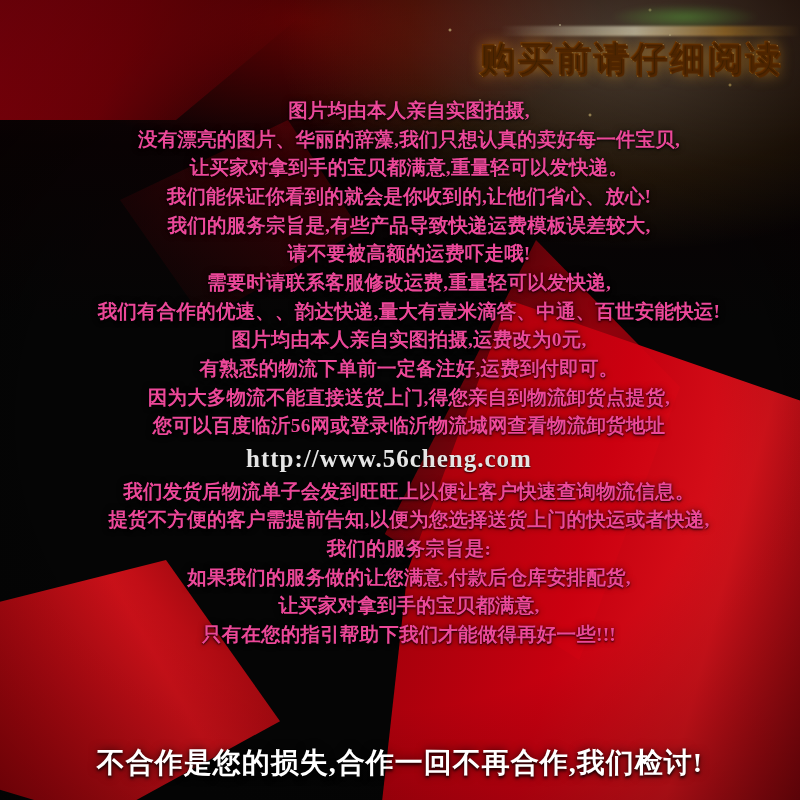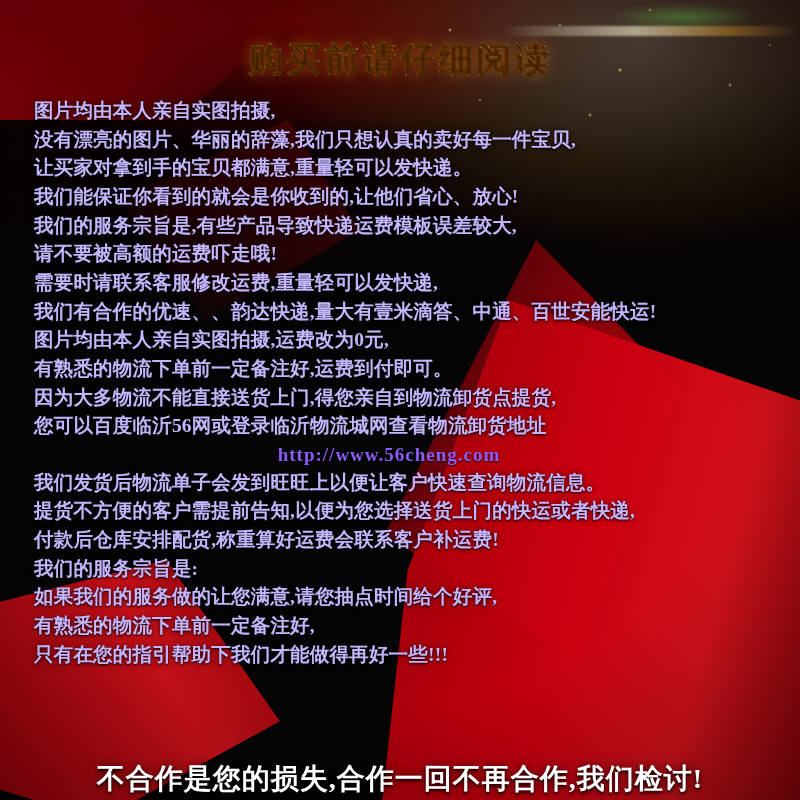--- a/index.html
+++ b/index.html
@@ -121,63 +121,64 @@
 
   
   .content {
     position: absolute;
     inset: 0;
     padding: 0 16px;
     box-sizing: border-box;
   }
   .title {
     margin: 36px 0 14px 0;
-    text-align: center;
+    text-align: right;
     font-size: 35px;
-    font-weight: normal;
+    font-weight: bold;
     letter-spacing: 3px;
     color: #ffe9a8;
     text-shadow:
       0 0 2px #3a1f00,
       1px 1px 0 #5b2b00,
       -1px -1px 0 #7a3c00,
       0 0 14px rgba(255,170,40,0.65);
     background: linear-gradient(180deg, #fff3c6 0%, #ffd166 45%, #e59a16 75%, #ffe6a0 100%);
     -webkit-background-clip: text;
     background-clip: text;
     color: transparent;
     -webkit-text-stroke: 0.6px rgba(90,40,0,0.55);
   }
   .lines {
     margin: 0;
     padding: 0 0 0 18px;
     list-style: none;
   }
   .line {
-    color: #c4b5fd;
+    color: #ec4899;
     font-size: 19.5px;
     font-weight: bold;
     line-height: 1.47;
     letter-spacing: 0.2px;
     text-shadow: 0 1px 2px rgba(0,0,0,0.85), 0 0 6px rgba(0,0,0,0.6);
     white-space: nowrap;
+    text-align: center;
   }
   .line.url {
     text-align: center;
-    color: #8b5cf6;
-    font-size: 19px;
+    color: #e5e5e5;
+    font-size: 25px;
     letter-spacing: 1px;
     padding-right: 40px;
     text-shadow: 0 1px 2px rgba(0,0,0,0.9);
   }
   .footer {
     position: absolute;
     left: 0;
     right: 0;
-    bottom: 2px;
+    bottom: 18px;
     text-align: center;
     font-size: 28px;
     font-weight: bold;
     color: #ffffff;
     letter-spacing: 1px;
     text-shadow: 0 2px 3px rgba(0,0,0,0.85), 0 0 10px rgba(0,0,0,0.7);
   }
 </style>
 </head>
 <body>
@@ -208,22 +209,21 @@
       <div class="line">请不要被高额的运费吓走哦!</div>
       <div class="line">需要时请联系客服修改运费,重量轻可以发快递,</div>
       <div class="line">我们有合作的优速、、韵达快递,量大有壹米滴答、中通、百世安能快运!</div>
       <div class="line">图片均由本人亲自实图拍摄,运费改为0元,</div>
       <div class="line">有熟悉的物流下单前一定备注好,运费到付即可。</div>
       <div class="line">因为大多物流不能直接送货上门,得您亲自到物流卸货点提货,</div>
       <div class="line">您可以百度临沂56网或登录临沂物流城网查看物流卸货地址</div>
       <div class="line url">http://www.56cheng.com</div>
       <div class="line">我们发货后物流单子会发到旺旺上以便让客户快速查询物流信息。</div>
       <div class="line">提货不方便的客户需提前告知,以便为您选择送货上门的快运或者快递,</div>
-      <div class="line">付款后仓库安排配货,称重算好运费会联系客户补运费!</div>
       <div class="line">我们的服务宗旨是:</div>
-      <div class="line">如果我们的服务做的让您满意,请您抽点时间给个好评,</div>
-      <div class="line">有熟悉的物流下单前一定备注好,</div>
+      <div class="line">如果我们的服务做的让您满意,付款后仓库安排配货,</div>
+      <div class="line">让买家对拿到手的宝贝都满意,</div>
       <div class="line">只有在您的指引帮助下我们才能做得再好一些!!!</div>
     </div>
 
     <div class="footer">不合作是您的损失,合作一回不再合作,我们检讨!</div>
   </div>
 </div>
 
 </body></html>

